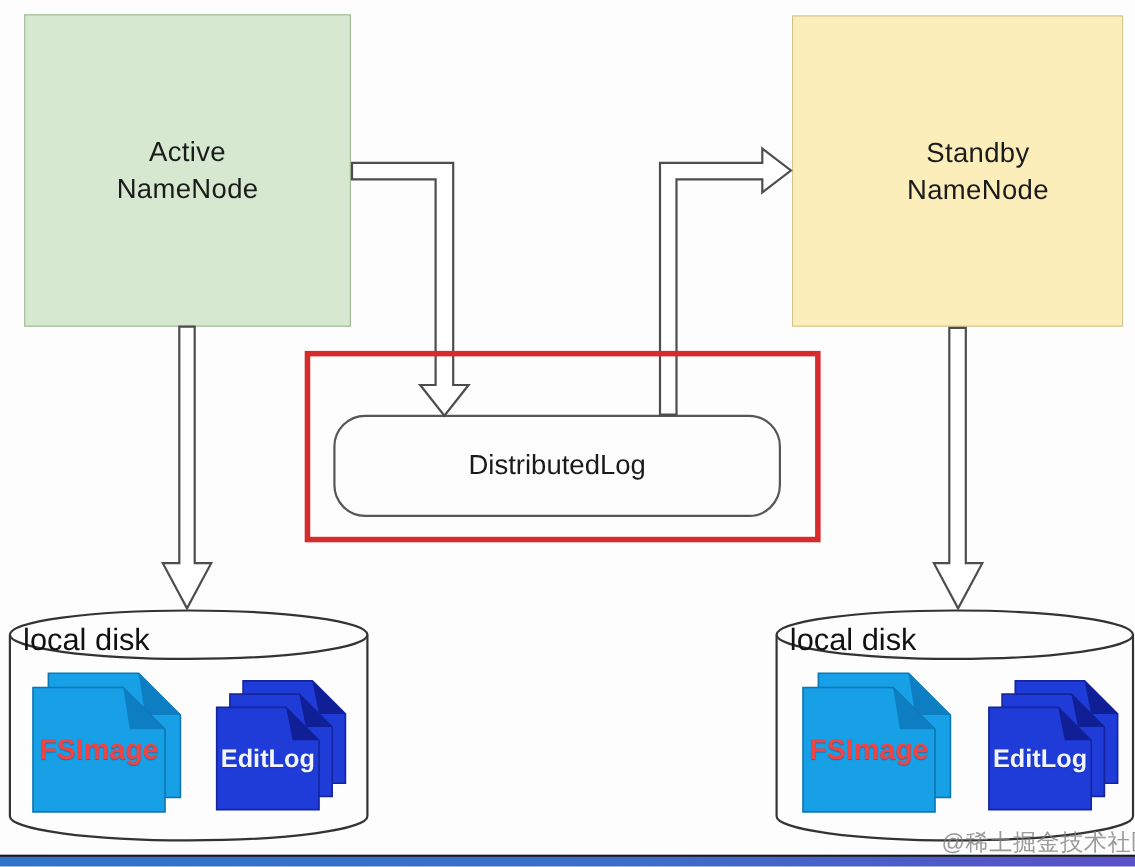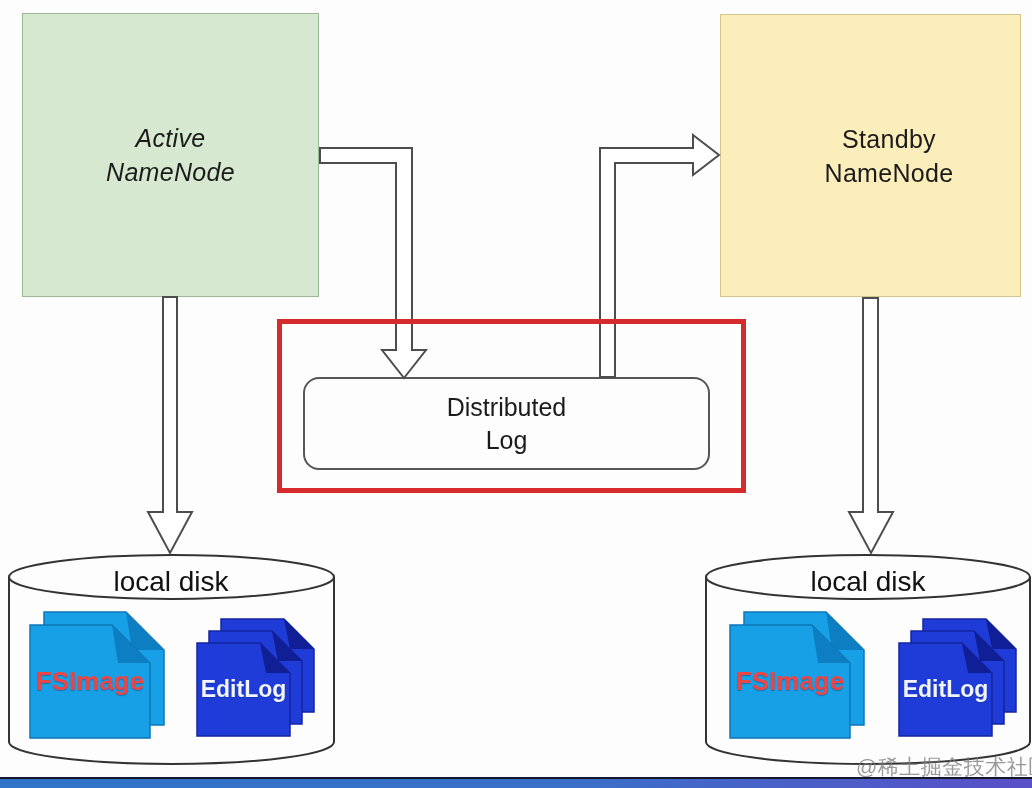--- a/index.html
+++ b/index.html
@@ -9,42 +9,42 @@
     font-family:"Liberation Sans","DejaVu Sans",sans-serif;
     color:#1b1b1b;
   }
   .abs{position:absolute;}
   
   .node-box{
     display:flex;flex-direction:column;align-items:center;justify-content:center;
     font-size:25px;line-height:34px;letter-spacing:.3px;
     box-sizing:border-box;z-index:1;
   }
-  #active-box{left:22px;top:13px;width:297px;height:284px;border:1px solid #9cb793;font-style:italic;}
+  #active-box{left:22px;top:13px;width:297px;height:284px;border:1px solid #9cb793;}
   #standby-box{left:720px;top:14px;width:301px;height:283px;border:1px solid #d2c48c;padding-left:37px;}
   
   #highlight-rect{
     left:277px;top:319px;width:469px;height:174px;box-sizing:border-box;
     border:5px solid #d62a2c;z-index:3;background:transparent;
   }
   
   #dlog-box{
     left:303px;top:377px;width:407px;height:93px;box-sizing:border-box;
-    background:#fdfdfd;border:2px solid #565656;border-radius:16px;
-    display:flex;flex-direction:column;align-items:center;justify-content:center;
+    background:#fdfdfd;border:2px solid #565656;border-radius:29px;
+    display:flex;flex-direction:row;align-items:center;justify-content:center;
     font-size:25px;line-height:33px;z-index:1;
   }
   
   #arrows{left:0;top:0;z-index:2;}
   #arrows path{fill:#ffffff;stroke:#4d4d4d;stroke-width:2;}
   
   .cyl{z-index:1;}
   .cyl path,.cyl ellipse{fill:#fdfdfd;stroke:#333333;stroke-width:2;}
   .disk-label{
-    width:300px;text-align:center;font-size:28px;z-index:4;color:#111;
+    width:300px;text-align:left;font-size:28px;z-index:4;color:#111;
   }
   #disk-label-left{left:21px;top:566px;}
   #disk-label-right{left:718px;top:566px;}
   
   .docstack{z-index:2;}
   .doc-label{
     display:flex;align-items:center;justify-content:center;
     font-weight:bold;color:#ef4444;z-index:4;text-shadow:0 1px 1px rgba(0,40,90,.35);
   }
   .fsimage-label{width:120px;height:113px;font-size:26px;}

